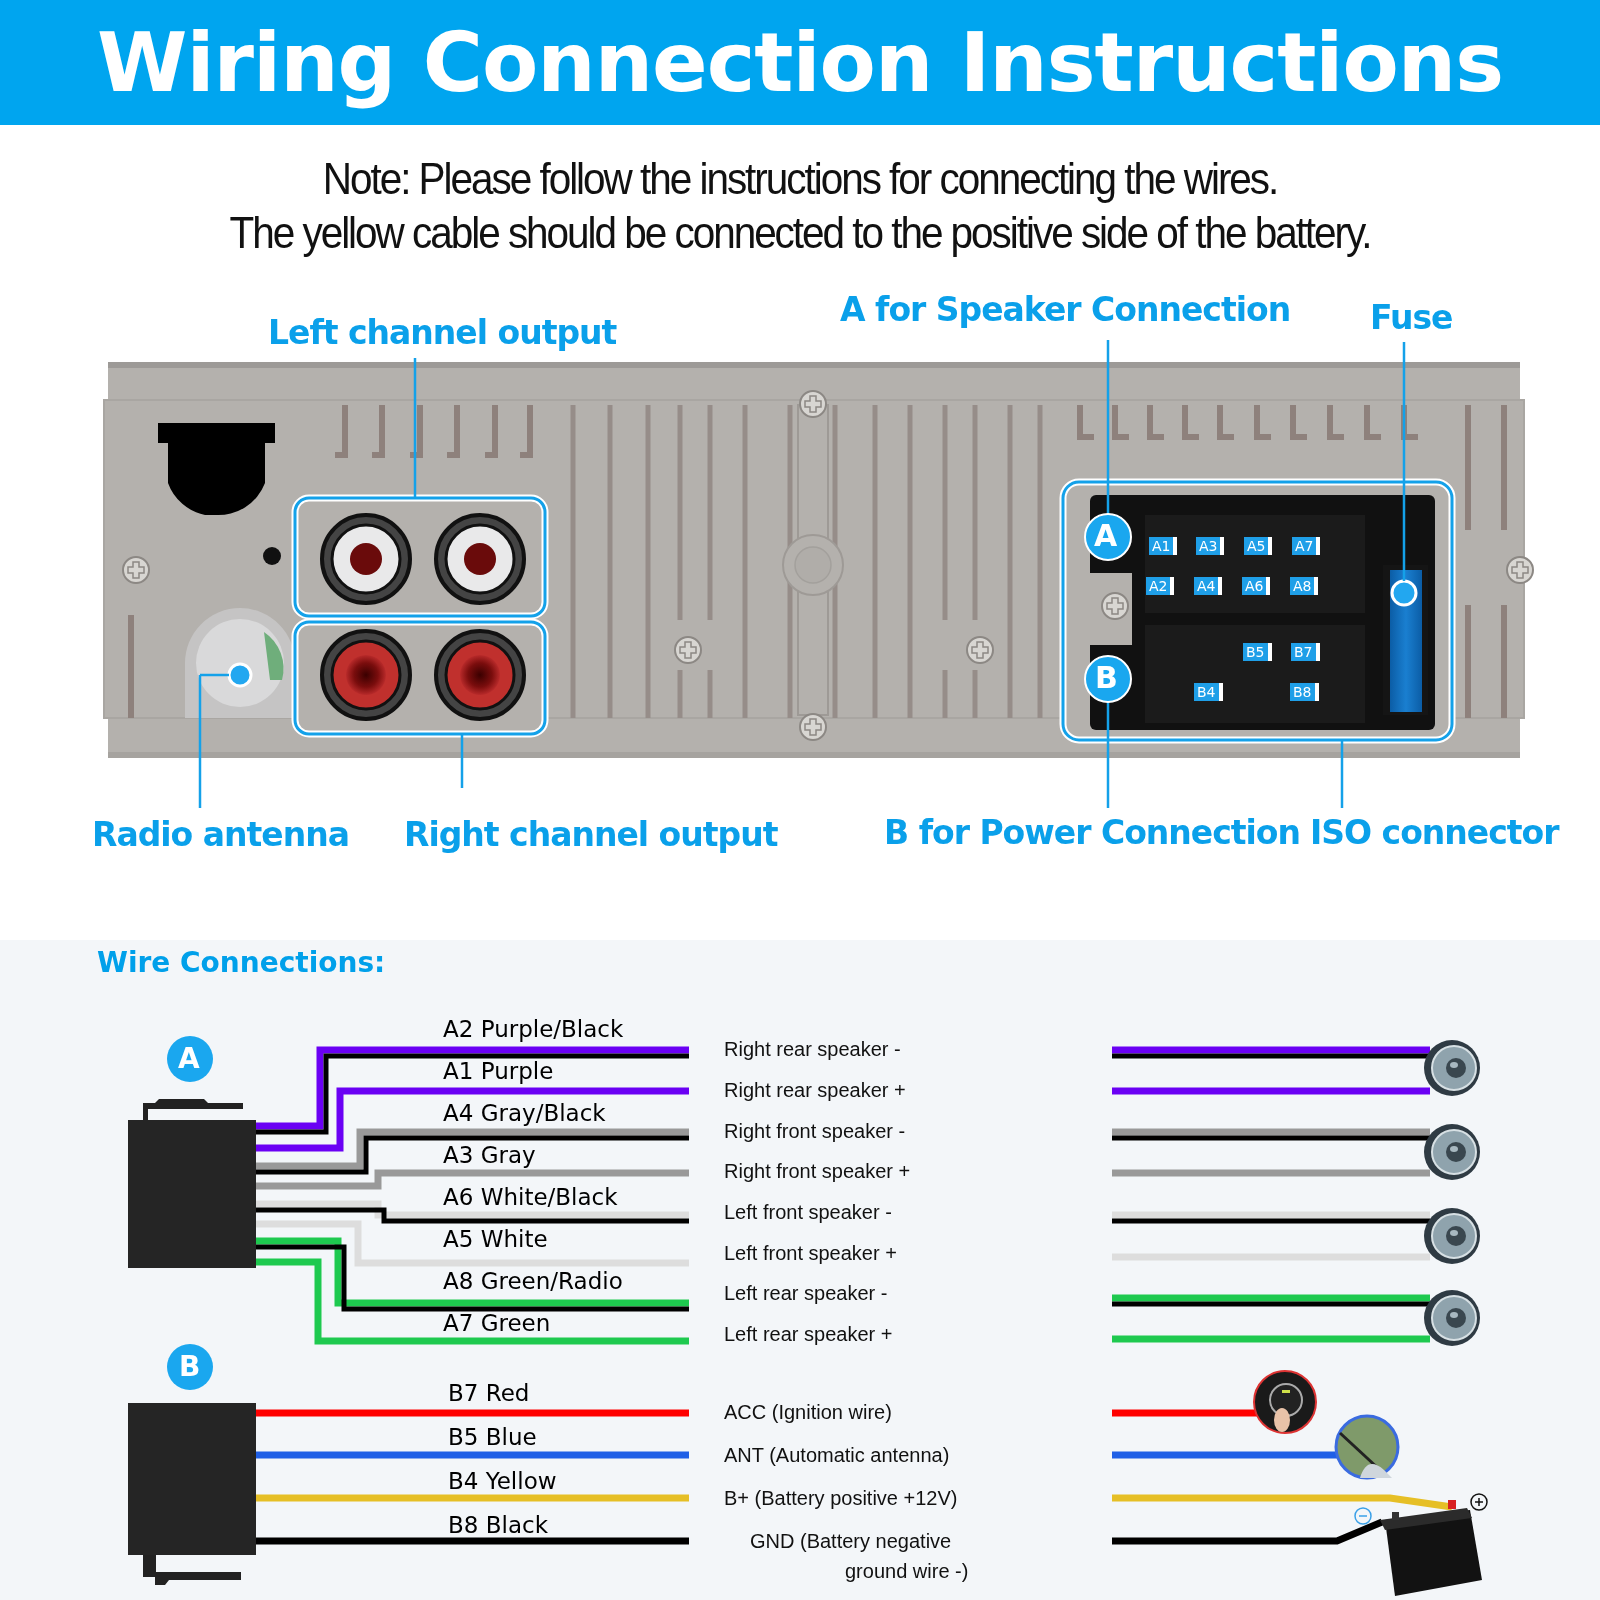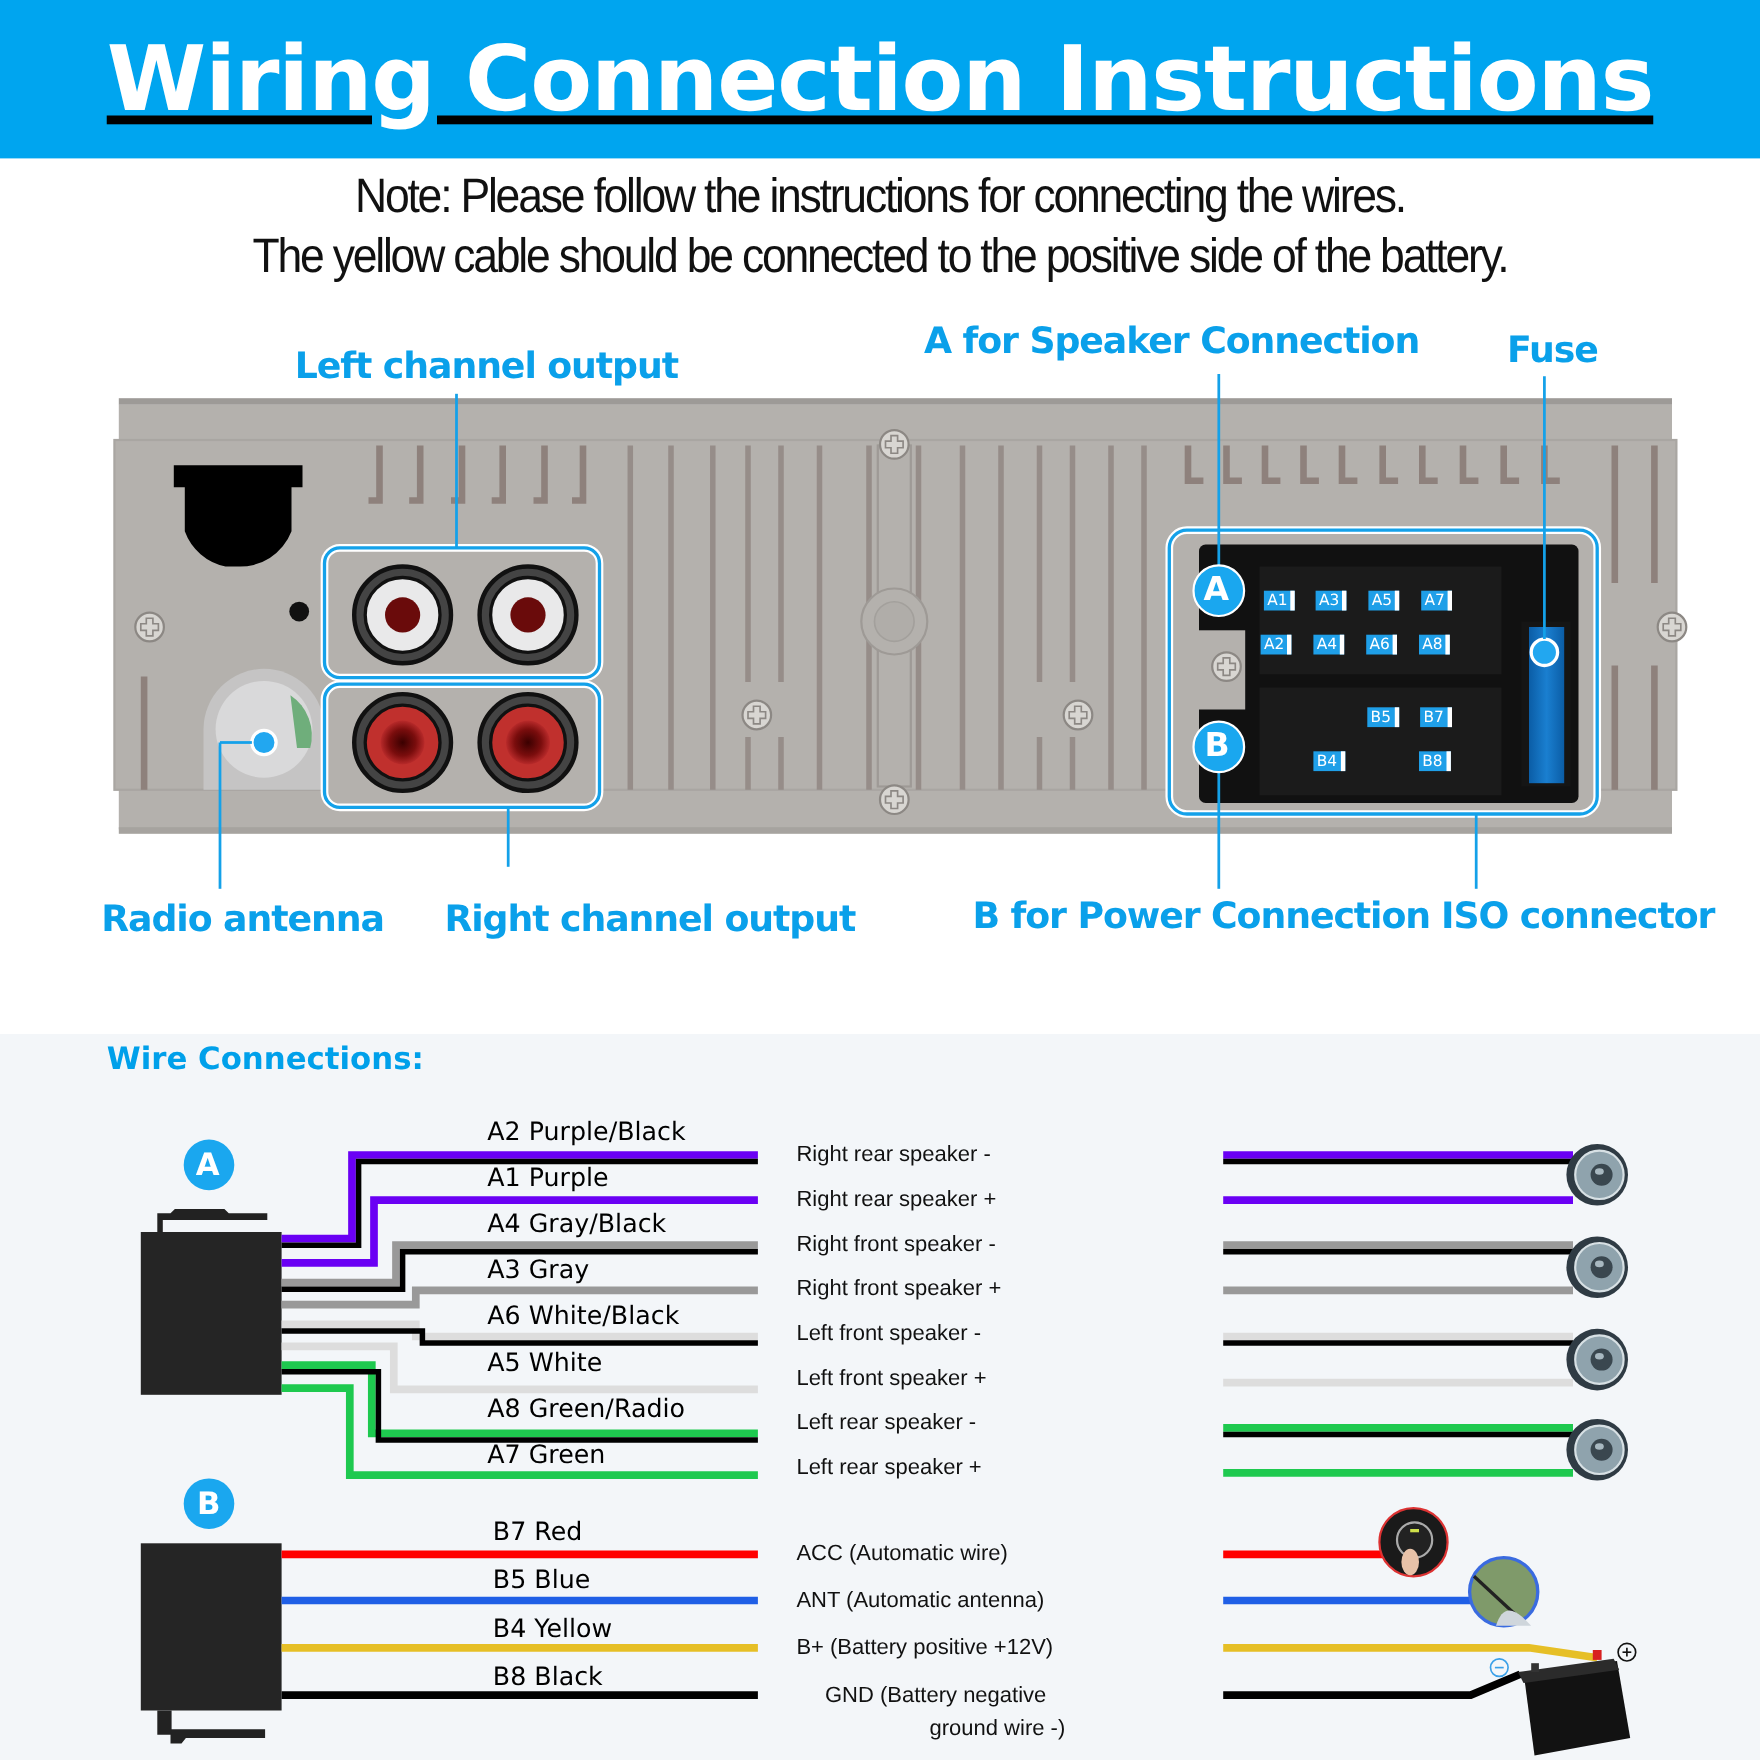--- a/index.html
+++ b/index.html
@@ -1,19 +1,19 @@
 <!DOCTYPE html>
 <html><head>
 <meta charset="utf-8">
 <style>
   * { box-sizing: border-box; margin: 0; padding: 0; }
   html, body { width: 1600px; height: 1600px; overflow: hidden; background: #ffffff; }
   body { position: relative; font-family: "Liberation Sans", sans-serif; }
 
-  .header { position: absolute; left: 0; top: 0; width: 1600px; height: 144px; background: #00a5ef; display: flex; align-items: center; justify-content: center; text-decoration: underline; }
+  .header { position: absolute; left: 0; top: 0; width: 1600px; height: 125px; background: #00a5ef; display: flex; align-items: center; justify-content: center; }
   .header h1 { color: #fff; font-family: "DejaVu Sans", sans-serif; font-weight: bold; font-size: 82px; letter-spacing: -1px; }
 
   .note { position: absolute; left: 0; top: 152px; width: 1600px; text-align: center; color: #111; font-family: "Liberation Sans Narrow", "Liberation Sans", sans-serif; font-size: 44px; line-height: 54px; letter-spacing: -2.2px; transform: scaleX(0.92); }
 
   .callout { position: absolute; color: #0aa0ea; font-family: "DejaVu Sans", sans-serif; font-weight: bold; font-size: 33px; letter-spacing: -1px; white-space: nowrap; }
 
   .diagram { position: absolute; left: 0; top: 0; }
 
   .wires-section { position: absolute; left: 0; top: 940px; width: 1600px; height: 660px; background: #f3f6f9; }
   .wires-title { position: absolute; left: 97px; top: 946px; color: #00a0ea; font-family: "DejaVu Sans", sans-serif; font-weight: bold; font-size: 28px; }
@@ -309,21 +309,21 @@
     <div class="flabel" style="left: 724px; top: 1160px;">Right front speaker +</div>
     <div class="wlabel" style="left: 443px; top: 1184px;">A6 White/Black</div>
     <div class="flabel" style="left: 724px; top: 1201px;">Left front speaker -</div>
     <div class="wlabel" style="left: 443px; top: 1226px;">A5 White</div>
     <div class="flabel" style="left: 724px; top: 1242px;">Left front speaker +</div>
     <div class="wlabel" style="left: 443px; top: 1268px;">A8 Green/Radio</div>
     <div class="flabel" style="left: 724px; top: 1282px;">Left rear speaker -</div>
     <div class="wlabel" style="left: 443px; top: 1310px;">A7 Green</div>
     <div class="flabel" style="left: 724px; top: 1323px;">Left rear speaker +</div>
     <div class="wlabel" style="left: 448px; top: 1380px;">B7 Red</div>
-    <div class="flabel" style="left: 724px; top: 1401px;">ACC (Automatic wire)</div>
+    <div class="flabel" style="left: 724px; top: 1401px;">ACC (Ignition wire)</div>
     <div class="wlabel" style="left: 448px; top: 1424px;">B5 Blue</div>
     <div class="flabel" style="left: 724px; top: 1444px;">ANT (Automatic antenna)</div>
     <div class="wlabel" style="left: 448px; top: 1468px;">B4 Yellow</div>
     <div class="flabel" style="left: 724px; top: 1487px;">B+ (Battery positive +12V)</div>
     <div class="wlabel" style="left: 448px; top: 1512px;">B8 Black</div>
     <div class="flabel" style="left: 750px; top: 1530px;">GND (Battery negative</div>
     <div class="flabel" style="left: 845px; top: 1560px;">ground wire -)</div>
   </div>
 
 </body></html>

